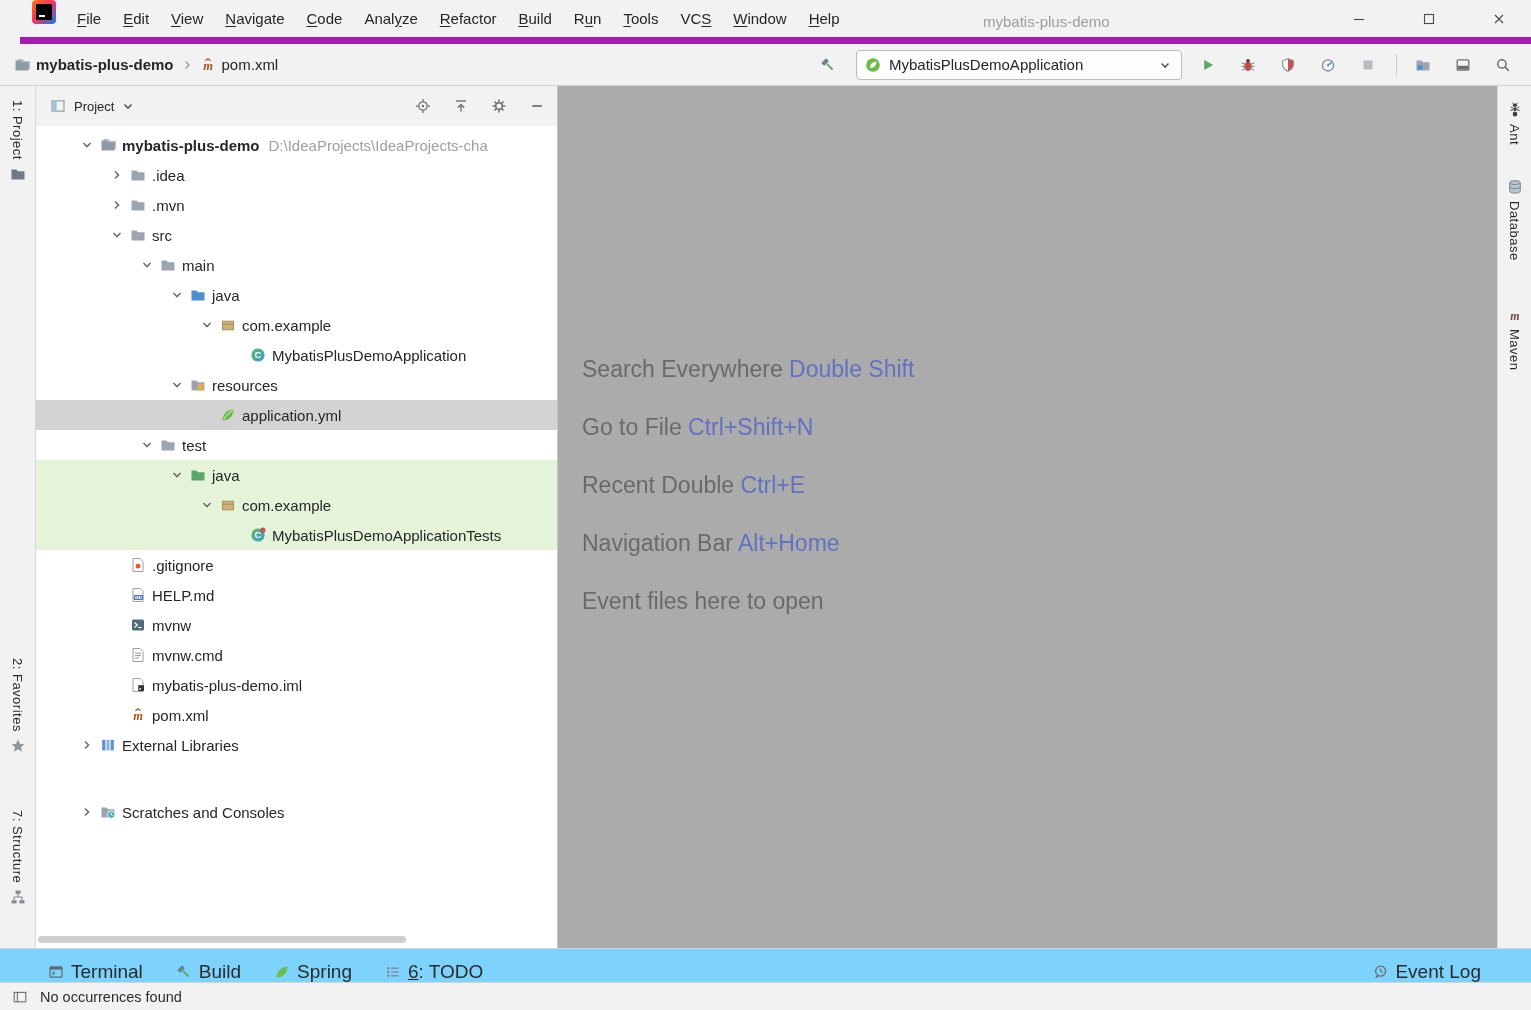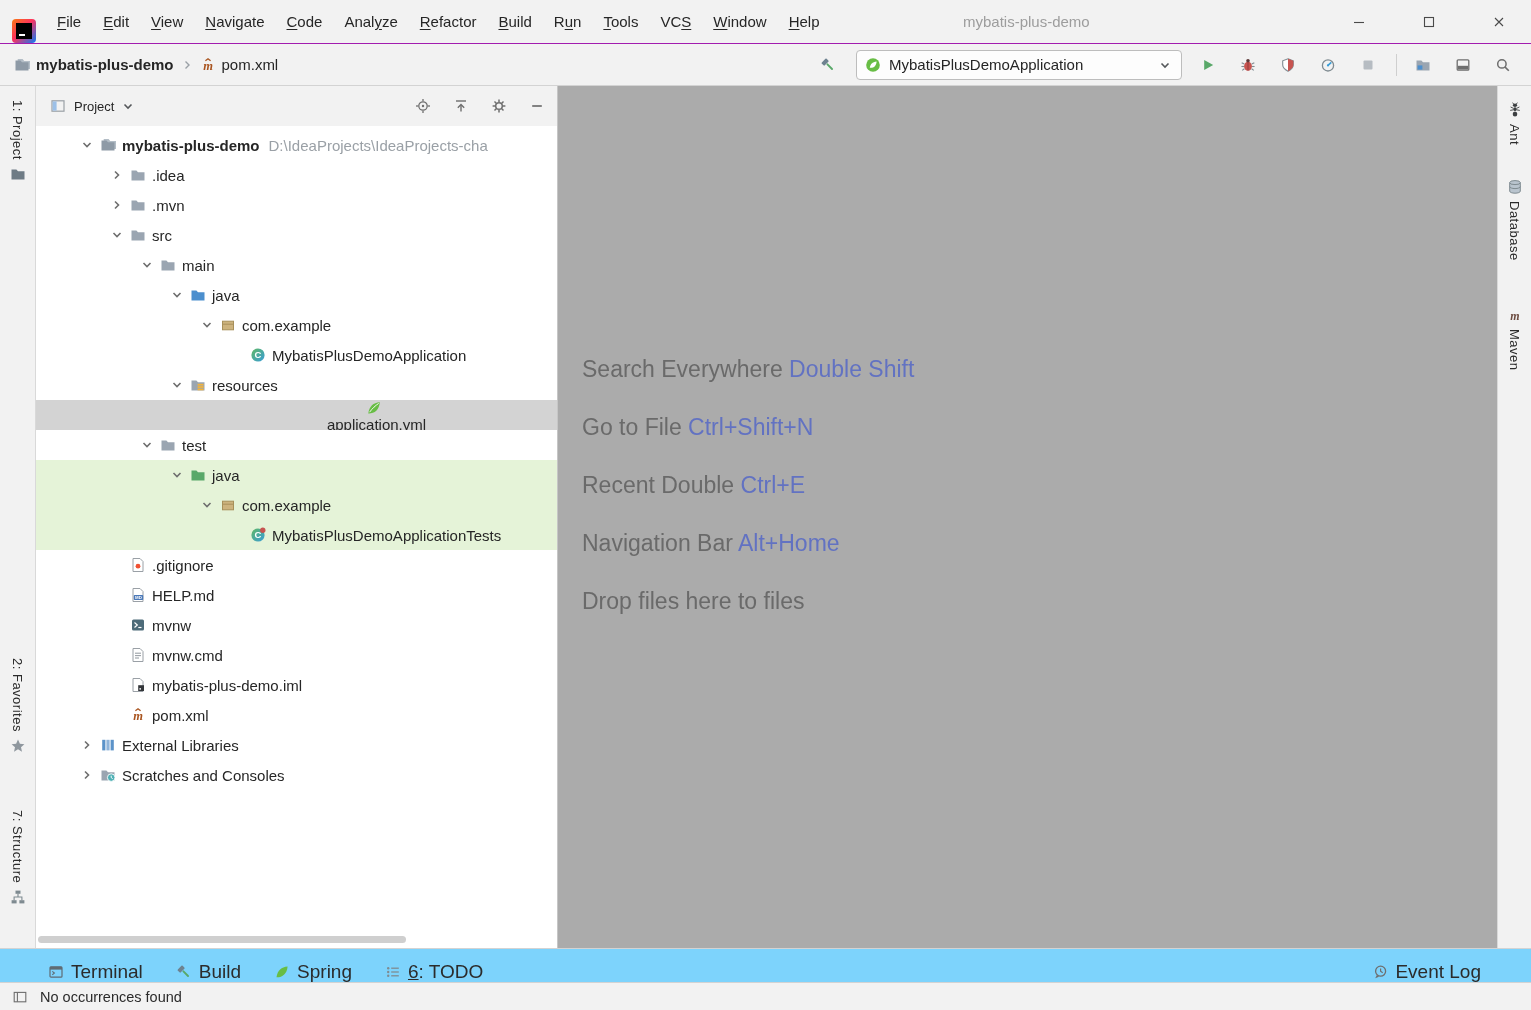--- a/index.html
+++ b/index.html
@@ -10,21 +10,21 @@
   }
   *{margin:0;padding:0;box-sizing:border-box;}
   html,body{width:1531px;height:1010px;}
   body{font-family:"Liberation Sans","DejaVu Sans",sans-serif;font-size:15px;color:#262626;background:#f2f2f2;overflow:hidden;}
   svg{display:block;}
   .ic16{width:16px;height:16px;display:inline-flex;flex:none;align-items:center;justify-content:center;}
   .row-flex{display:flex;align-items:center;}
   .window{width:1531px;height:1010px;display:flex;flex-direction:column;background:#f2f2f2;overflow:hidden;}
 
   
-  .titlebar{height:44px;flex:none;display:flex;align-items:flex-end;position:relative;background:#f2f2f2;border-bottom:1px solid #a21caf;}
+  .titlebar{height:44px;flex:none;display:flex;align-items:flex-start;position:relative;background:#f2f2f2;border-bottom:7px solid #a21caf;margin-left:20px;}
   .app-logo{width:24px;height:24px;border-radius:4px;margin:0 10px 0 12px;flex:none;position:relative;
     background:linear-gradient(135deg,#f97a12 0%,#fe315d 45%,#087cfa 100%);}
   .app-logo .inner{position:absolute;inset:4px;background:#000;}
   .app-logo .mark{position:absolute;left:7px;bottom:7px;width:6px;height:2.4px;background:#fff;}
   .menubar{display:flex;align-items:center;height:100%;}
   .menu-item{padding:0 11px;line-height:44px;cursor:default;font-size:15px;color:#262626;}
   .menu-item u{text-underline-offset:2px;}
   .window-title{position:absolute;left:963px;top:0;line-height:44px;color:#9d9d9d;font-size:15px;}
   .window-controls{margin-left:auto;display:flex;height:100%;align-items:center;padding-right:10px;}
   .wc{width:44px;height:100%;display:flex;align-items:center;justify-content:center;margin-left:26px;}
@@ -481,21 +481,21 @@
                 <path d="M1.5 13.5 L1.5 3.5 L6.4 3.5 L8 5.3 L14.5 5.3 L14.5 13.5 Z" fill="#9aa5b1"></path>
                 <g fill="#f2b33c">
                   <rect x="7.6" y="6.8" width="6" height="1.7"></rect>
                   <rect x="7.6" y="9.2" width="6" height="1.7"></rect>
                   <rect x="7.6" y="11.6" width="6" height="1.7"></rect>
                 </g>
               </svg>
             </span>
             <span class="node-label">resources</span>
           </div>
-          <div class="tree-row sel" style="padding-left: 158px; flex-direction: column;">
+          <div class="tree-row sel" style="padding-left: 158px;">
             <span class="twirl"></span>
             <span class="node-icon">
               <svg width="16" height="16" viewBox="0 0 16 16" xmlns="http://www.w3.org/2000/svg">
                 <path d="M13.8 2.2 C7.4 2.6 3.1 6.3 2.3 13.5 C8.5 13.7 13.3 9.7 13.8 2.2 Z" fill="#68bd45"></path>
                 <path d="M3.6 12.2 C6.3 8.3 9.6 5.5 12.7 3.4" stroke="#ffffff" stroke-width="0.9" fill="none"></path>
               </svg>
             </span>
             <span class="node-label">application.yml</span>
           </div>
           <div class="tree-row" style="padding-left: 98px;">
@@ -630,21 +630,21 @@
             </span>
             <span class="node-icon">
               <svg width="16" height="16" viewBox="0 0 16 16" xmlns="http://www.w3.org/2000/svg">
                 <rect x="2.2" y="2.8" width="3.2" height="10.6" fill="#5c93c9"></rect>
                 <rect x="6.4" y="2.8" width="3.2" height="10.6" fill="#8fb4da"></rect>
                 <rect x="10.6" y="2.8" width="3.2" height="10.6" fill="#5c93c9"></rect>
               </svg>
             </span>
             <span class="node-label">External Libraries</span>
           </div>
-          <div class="tree-row" style="padding-left: 38px;">
+          <div class="tree-row" style="padding-left: 38px; margin-top: 37px;">
             <span class="twirl">
               <svg width="16" height="16" viewBox="0 0 16 16" xmlns="http://www.w3.org/2000/svg">
                 <polyline points="6,4.5 9.5,8 6,11.5" fill="none" stroke="#6e6e6e" stroke-width="1.6"></polyline>
               </svg>
             </span>
             <span class="node-icon">
               <svg width="16" height="16" viewBox="0 0 16 16" xmlns="http://www.w3.org/2000/svg">
                 <path d="M1.5 13.5 L1.5 3.5 L6.4 3.5 L8 5.3 L14.5 5.3 L14.5 13.5 Z" fill="#9aa5b1"></path>
                 <circle cx="11.2" cy="10.6" r="3.8" fill="#4fb0b5" stroke="#ffffff" stroke-width="0.9"></circle>
                 <polyline points="11.2,8.7 11.2,10.6 12.7,11.7" fill="none" stroke="#ffffff" stroke-width="1"></polyline>
@@ -655,21 +655,21 @@
         </div>
       <div class="hscroll"></div>
     </section>
 
     <section class="editor">
       <div class="tips">
           <div class="tip"><span class="tip-label">Search Everywhere</span> <span class="tip-shortcut">Double Shift</span></div>
           <div class="tip"><span class="tip-label">Go to File</span> <span class="tip-shortcut">Ctrl+Shift+N</span></div>
           <div class="tip"><span class="tip-label">Recent Double</span> <span class="tip-shortcut">Ctrl+E</span></div>
           <div class="tip"><span class="tip-label">Navigation Bar</span> <span class="tip-shortcut">Alt+Home</span></div>
-          <div class="tip"><span class="tip-label">Drop files here to files</span></div>
+          <div class="tip"><span class="tip-label">Event files here to open</span></div>
         </div>
     </section>
 
     <aside class="stripe right">
         <div class="stripe-btn">
           <span class="ic16">
             <svg width="16" height="16" viewBox="0 0 16 16" xmlns="http://www.w3.org/2000/svg">
               <ellipse cx="8" cy="3.2" rx="2.1" ry="1.7" fill="#3c3f41"></ellipse>
               <ellipse cx="8" cy="7.2" rx="1.6" ry="1.9" fill="#3c3f41"></ellipse>
               <ellipse cx="8" cy="12" rx="2.3" ry="2.5" fill="#3c3f41"></ellipse>

